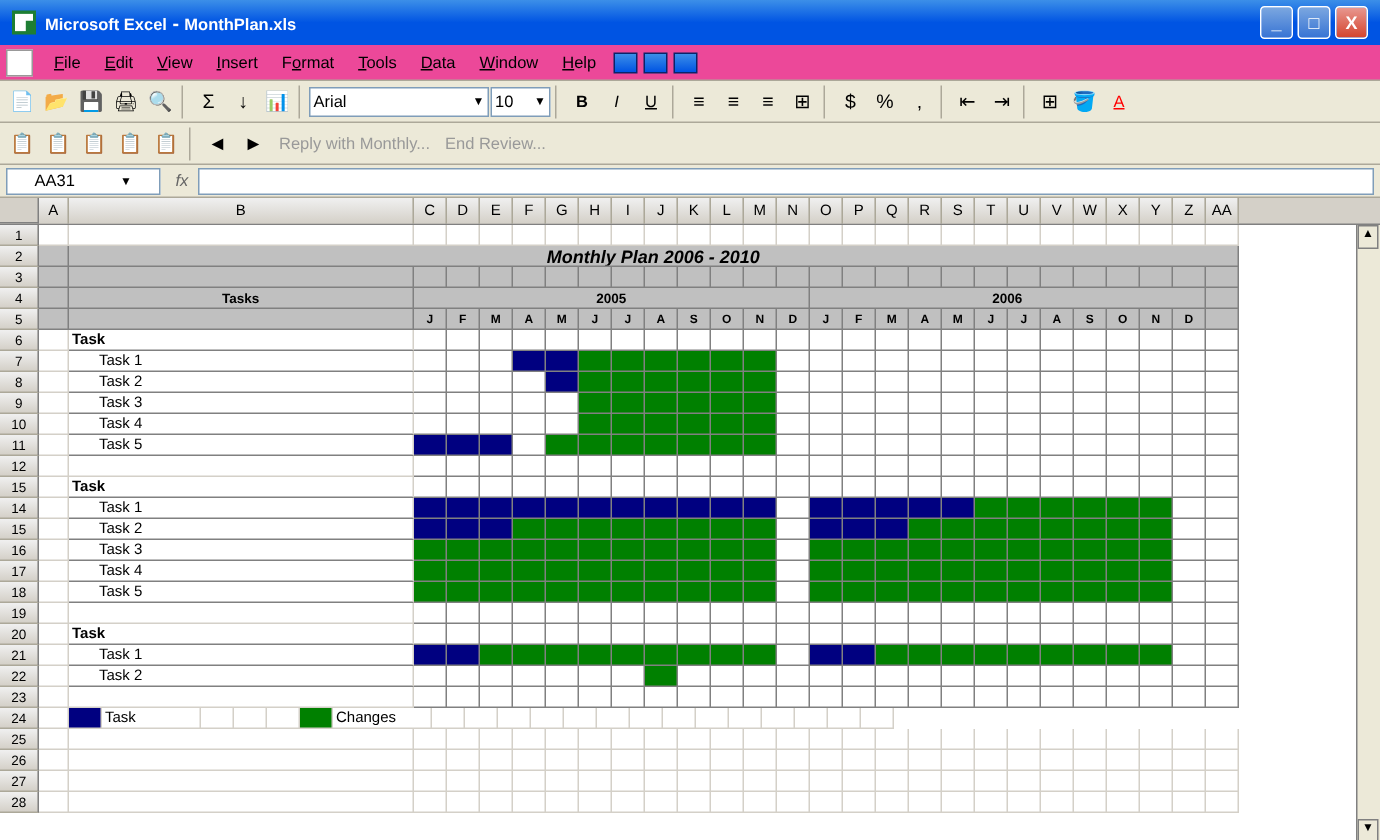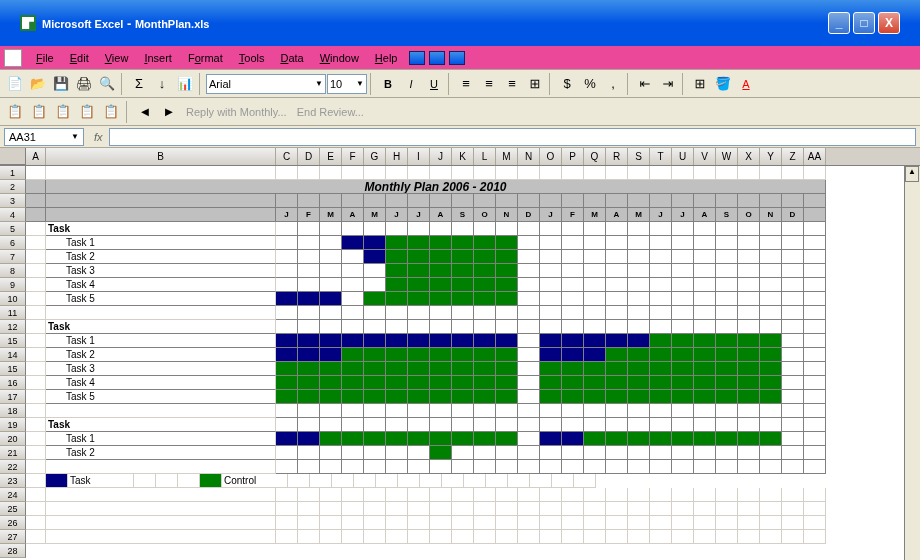--- a/index.html
+++ b/index.html
@@ -1,17 +1,17 @@
 <!DOCTYPE html>
 <html><head>
 <meta charset="utf-8">
 <style>
 *{margin:0;padding:0;box-sizing:border-box;font-family:Tahoma,Arial,sans-serif;font-size:11px}
 body{background:#ece9d8;overflow:hidden;width:920px;height:560px}
-.titlebar{height:46px;background:linear-gradient(to bottom,#3c8fe8 0%,#0054e3 50%,#0054e3 100%);display:flex;align-items:center;padding:0 20px;color:#fff}
+.titlebar{height:30px;background:linear-gradient(to bottom,#3c8fe8 0%,#0054e3 50%,#0054e3 100%);display:flex;align-items:center;padding:0 8px;color:#fff}
 .app-icon{width:16px;height:16px;background:#1e7e34;margin-right:6px;display:inline-block;position:relative}
 .app-icon::after{content:"";position:absolute;inset:2px;background:#fff;clip-path:polygon(0 0,100% 0,100% 40%,60% 40%,60% 100%,0 100%)}
 .title-text{font-size:13px;font-weight:bold;flex:1}
 .win-btns{display:flex;gap:3px}
 .win-btn{width:22px;height:22px;border:1px solid #fff;border-radius:3px;display:flex;align-items:center;justify-content:center;font-size:12px;font-weight:bold}
 .win-min,.win-max{background:linear-gradient(to bottom,#7ba7e0,#3874d4)}
 .win-close{background:linear-gradient(to bottom,#e89890,#d4442e);color:#fff}
 .menubar{height:24px;background:#ec4899;display:flex;align-items:center;padding:0 4px;border-bottom:1px solid #aca899}
 .doc-icon{width:18px;height:18px;margin-right:6px;display:inline-block;background:#fff;border:1px solid #999}
 .menu-item{padding:3px 8px;color:#000;cursor:pointer}
@@ -21,21 +21,21 @@
 .toolbar{height:28px;background:#ece9d8;display:flex;align-items:center;padding:2px 4px;border-bottom:1px solid #aca899;gap:1px}
 .tsep{width:4px;height:22px;border-left:1px solid #aca899;margin:0 2px}
 .tbtn{width:22px;height:22px;display:flex;align-items:center;justify-content:center;font-size:13px;border:1px solid transparent;cursor:pointer}
 .font-sel{height:20px;border:1px solid #7f9db9;background:#fff;padding:0 2px;display:flex;align-items:center;font-size:11px}
 .font-name{width:120px}
 .font-size{width:40px}
 .dd-arrow{margin-left:auto;font-size:8px;color:#000}
 .toolbar2{height:28px;background:#ece9d8;display:flex;align-items:center;padding:2px 4px;border-bottom:1px solid #aca899;gap:2px}
 .reply-text{color:#999;font-size:11px;margin:0 4px}
 .formula-bar{height:22px;background:#ece9d8;display:flex;align-items:center;border-bottom:1px solid #aca899}
-.name-box{width:80px;height:18px;border:1px solid #7f9db9;background:#fff;margin:0 4px;padding:1px 4px;display:flex;align-items:center}
+.name-box{width:103px;height:18px;border:1px solid #7f9db9;background:#fff;margin:0 4px;padding:1px 18px;display:flex;align-items:center}
 .fx-label{margin:0 6px;font-style:italic;color:#666}
 .sheet-area{position:relative;background:#fff;height:430px;overflow:hidden}
 .col-headers{display:flex;background:#d4d0c8;height:18px;border-bottom:1px solid #808080}
 .row-hdr-spacer{width:26px;background:#d4d0c8;border-right:1px solid #808080;border-bottom:1px solid #808080}
 .ch{border-right:1px solid #aca899;text-align:center;font-size:10px;line-height:18px;background:linear-gradient(to bottom,#f0f0f0,#d4d0c8)}
 .ch-a{width:20px}.ch-b{width:230px}.ch-m{width:22px}
 .grid-body{display:flex}
 .row-headers{width:26px;background:#d4d0c8}
 .rh{height:14px;border-bottom:1px solid #aca899;border-right:1px solid #808080;text-align:center;font-size:9px;line-height:14px;background:linear-gradient(to bottom,#f0f0f0,#d4d0c8)}
 .cells{position:relative}
@@ -275,20 +275,27 @@
           <div class="c c-m"></div>
           <div class="c c-m"></div>
           <div class="c c-m"></div>
           <div class="c c-m"></div>
           <div class="c c-m"></div>
           <div class="c c-m"></div>
           <div class="c c-m"></div>
           <div class="c c-m"></div>
           <div class="c c-m"></div>
         </div>
+        <div class="row yr-hdr">
+          <div class="c c-a"></div>
+          <div class="c c-b tasks-hdr" rowspan="2">Tasks</div>
+          <div class="c c-m" style="width: 264px;">2005</div>
+          <div class="c c-m" style="width: 264px;">2006</div>
+          <div class="c c-m"></div>
+        </div>
         <div class="row mo-hdr">
           <div class="c c-a"></div>
           <div class="c c-b tasks-hdr"></div>
           <div class="c c-m">J</div>
           <div class="c c-m">F</div>
           <div class="c c-m">M</div>
           <div class="c c-m">A</div>
           <div class="c c-m">M</div>
           <div class="c c-m">J</div>
           <div class="c c-m">J</div>
@@ -834,21 +841,21 @@
           <div class="c c-m"></div>
         </div>
         <div class="row legend-row">
           <div class="c c-a"></div>
           <div class="c c-m blue"></div>
           <div class="c c-m" style="width: 66px; font-weight: normal;">Task</div>
           <div class="c c-m"></div>
           <div class="c c-m"></div>
           <div class="c c-m"></div>
           <div class="c c-m green"></div>
-          <div class="c c-m" style="width: 66px; font-weight: normal;">Control</div>
+          <div class="c c-m" style="width: 66px; font-weight: normal;">Changes</div>
           <div class="c c-m"></div>
           <div class="c c-m"></div>
           <div class="c c-m"></div>
           <div class="c c-m"></div>
           <div class="c c-m"></div>
           <div class="c c-m"></div>
           <div class="c c-m"></div>
           <div class="c c-m"></div>
           <div class="c c-m"></div>
           <div class="c c-m"></div>

